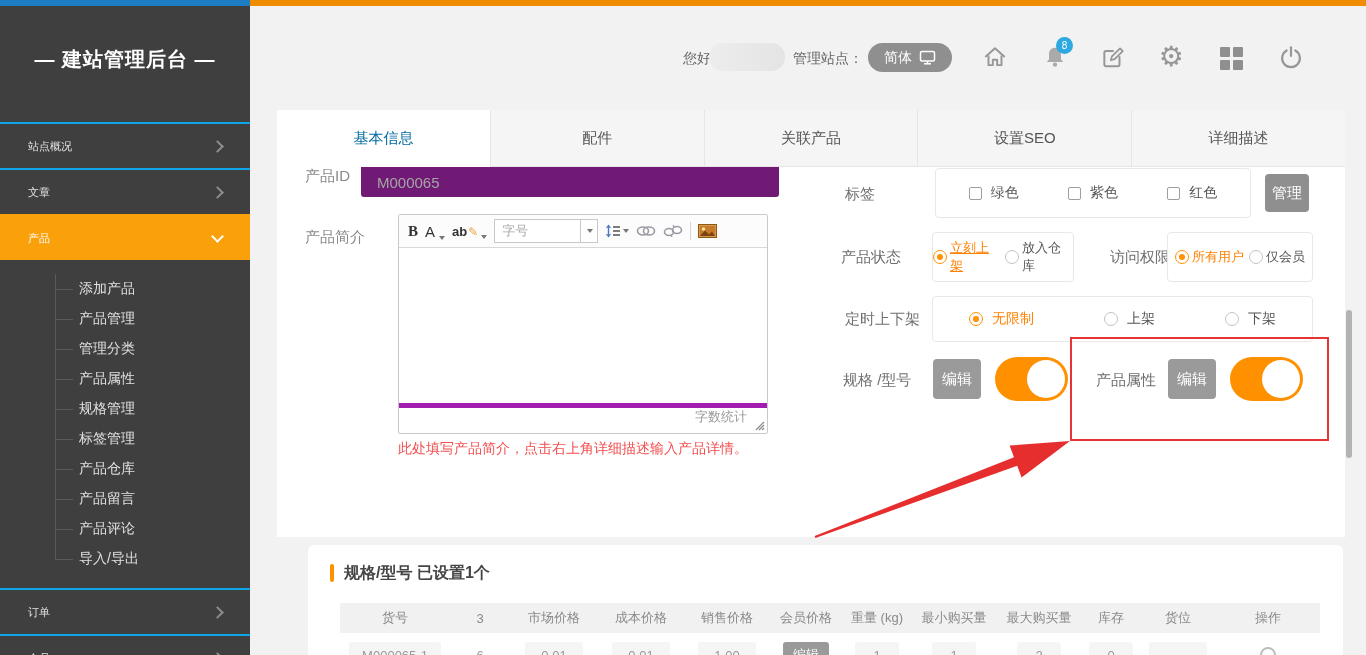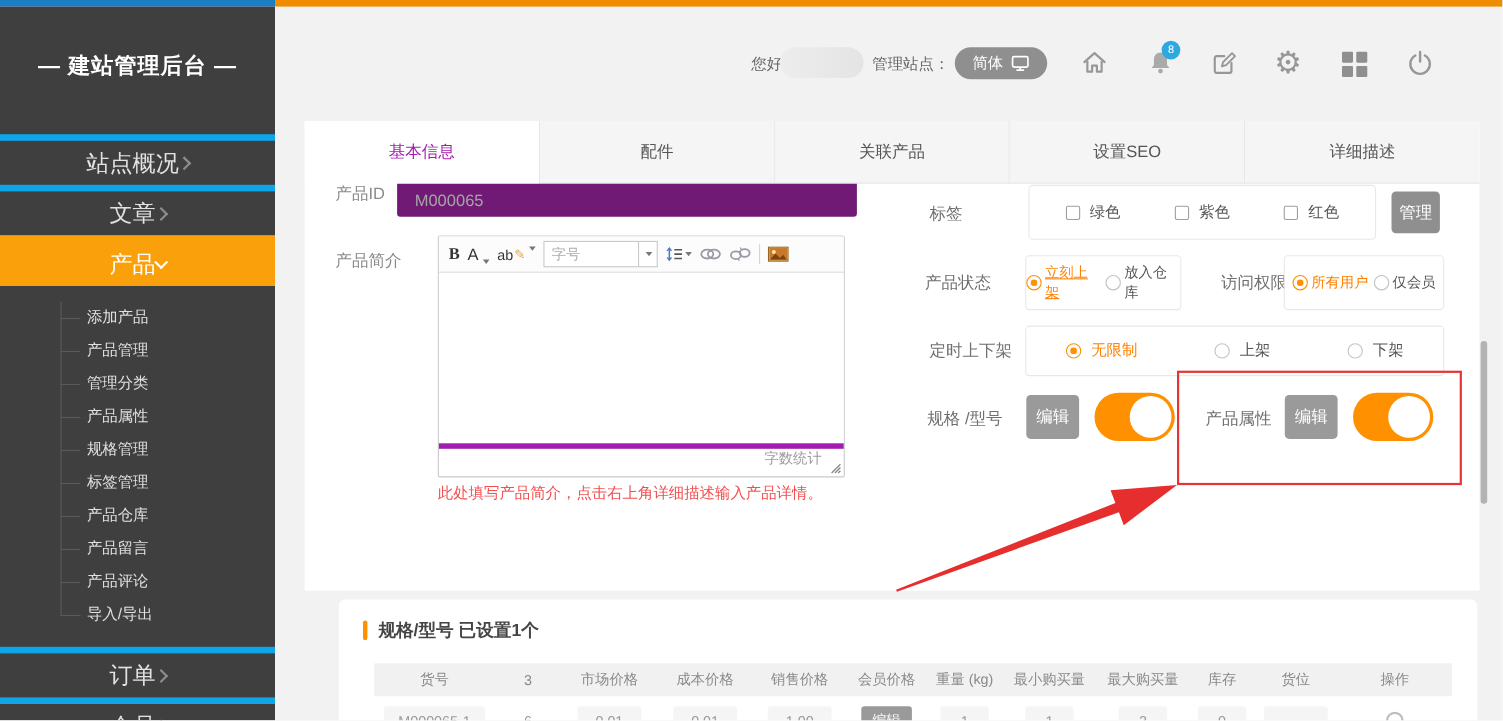--- a/index.html
+++ b/index.html
@@ -8,21 +8,21 @@
   .stage { position:relative; width:1366px; height:655px; overflow:hidden; background:#f2f2f2; }
 
   
   .strip { position:absolute; top:0; height:6px; }
   .strip.blue { left:0; width:250px; background:#1d7dc2; }
   .strip.orange { left:250px; width:1116px; background:#f08c00; }
 
   
   .sidebar { position:absolute; left:0; top:6px; width:250px; height:649px; background:#3f3f3f; color:#ddd; }
   .side-title { position:absolute; left:0; top:40px; width:250px; text-align:center; color:#fff; font-size:20px; font-weight:bold; letter-spacing:1px; }
-  .nav-item { position:absolute; left:0; width:250px; height:46px; display:flex; align-items:center; padding:0 28px; justify-content:center; border-top:6px solid #0ea5e9; font-size:21px; color:#e2e2e2; cursor:pointer; }
+  .nav-item { position:absolute; left:0; width:250px; height:46px; display:flex; align-items:center; padding:0 28px; justify-content:space-between; border-top:2px solid #0ea5e9; font-size:11px; color:#e2e2e2; cursor:pointer; }
   .nav-item.active { background:#f9a00b; color:#fff; border-top-color:#f9a00b; }
   .chev { display:inline-block; width:9px; height:9px; border-right:2px solid #8d8d8d; border-bottom:2px solid #8d8d8d; transform:rotate(-45deg); }
   .chev.down { transform:rotate(45deg); border-color:#fff; margin-top:-4px; }
   .submenu { position:absolute; left:0; top:254px; width:250px; height:328px; padding-top:14px; }
   .tree-line { position:absolute; left:55px; top:14px; width:1px; height:286px; background:#5a5a5a; }
   .sub-item { display:flex; align-items:center; height:30px; padding-left:55px; font-size:14px; color:#e0e0e0; cursor:pointer; }
   .sub-item .tick { width:18px; height:1px; background:#5a5a5a; margin-right:6px; flex:none; }
 
   
   .hdr-text { position:absolute; font-size:14px; color:#666; }
@@ -32,31 +32,31 @@
   .badge { position:absolute; left:14px; top:-7px; min-width:17px; height:17px; border-radius:9px; background:#2ea8e0; color:#fff; font-size:10px; display:flex; align-items:center; justify-content:center; padding:0 2px; }
   .gear-glyph { font-size:28px; color:#979797; line-height:1; font-family:"DejaVu Sans",sans-serif; }
   .grid-icon { display:grid; grid-template-columns:10px 10px; grid-template-rows:10px 10px; gap:3px; }
   .grid-icon i { background:#8f8f8f; border-radius:1px; }
 
   
   .card { position:absolute; left:277px; top:110px; width:1068px; height:427px; background:#fff; }
   .tabs { position:absolute; left:0; top:0; width:1068px; height:57px; display:flex; }
   .tab { flex:1; display:flex; align-items:center; justify-content:center; font-size:15px; color:#555; background:#f5f5f5; border-bottom:1px solid #e6e6e6; border-right:1px solid #e6e6e6; cursor:pointer; }
   .tab:last-child { border-right:none; }
-  .tab.active { background:#fff; color:#a21caf; border-bottom:none; }
+  .tab.active { background:#fff; color:#0369a1; border-bottom:none; }
 
   .flabel { position:absolute; font-size:15px; color:#8a8a8a; }
   .pid-input { position:absolute; left:84px; top:57px; width:418px; height:30px; background:#701a75; border:none; border-radius:0 0 3px 3px; color:#a5a5a5; font-size:15px; padding-left:16px; font-family:inherit; }
 
   
   .editor { position:absolute; left:121px; top:104px; width:370px; height:220px; border:1px solid #c9c9c9; border-radius:2px; display:flex; flex-direction:column; background:#fff; }
   .ed-toolbar { height:33px; border-bottom:1px solid #d8d8d8; background:#fcfcfc; display:flex; align-items:center; padding:0 9px; gap:7px; flex:none; }
   .ed-b { font-weight:bold; font-size:15px; color:#333; font-family:"Liberation Serif","DejaVu Serif",serif; cursor:pointer; }
   .ed-a { font-size:15px; color:#333; cursor:pointer; display:flex; align-items:flex-end; gap:2px; }
-  .ed-ab { font-size:13px; color:#333; cursor:pointer; display:flex; align-items:flex-start; gap:1px; }
+  .ed-ab { font-size:13px; color:#333; cursor:pointer; display:flex; align-items:flex-end; gap:1px;font-weight:bold; }
   .caret { display:inline-block; width:0; height:0; border-left:3.5px solid transparent; border-right:3.5px solid transparent; border-top:4px solid #777; margin-left:2px; }
   .fontsize-select { width:104px; height:24px; border:1px solid #c9c9c9; background:#fff; display:flex; align-items:center; cursor:pointer; }
   .fontsize-select .fs-label { flex:1; font-size:13px; color:#aaa; padding-left:7px; }
   .fontsize-select .fs-btn { width:17px; height:100%; border-left:1px solid #c9c9c9; display:flex; align-items:center; justify-content:center; }
   .ed-ls { display:flex; align-items:center; cursor:pointer; }
   .ed-sep { width:1px; height:18px; background:#d5d5d5; }
   .ed-body { flex:1; background:#fff; }
   .ed-foot { height:30px; border-top:5px solid #a21caf; position:relative; display:flex; justify-content:flex-end; padding-right:20px; flex:none; }
   .word-count { font-size:13px; color:#9a9a9a; }
   .grip { position:absolute; right:2px; bottom:2px; }

